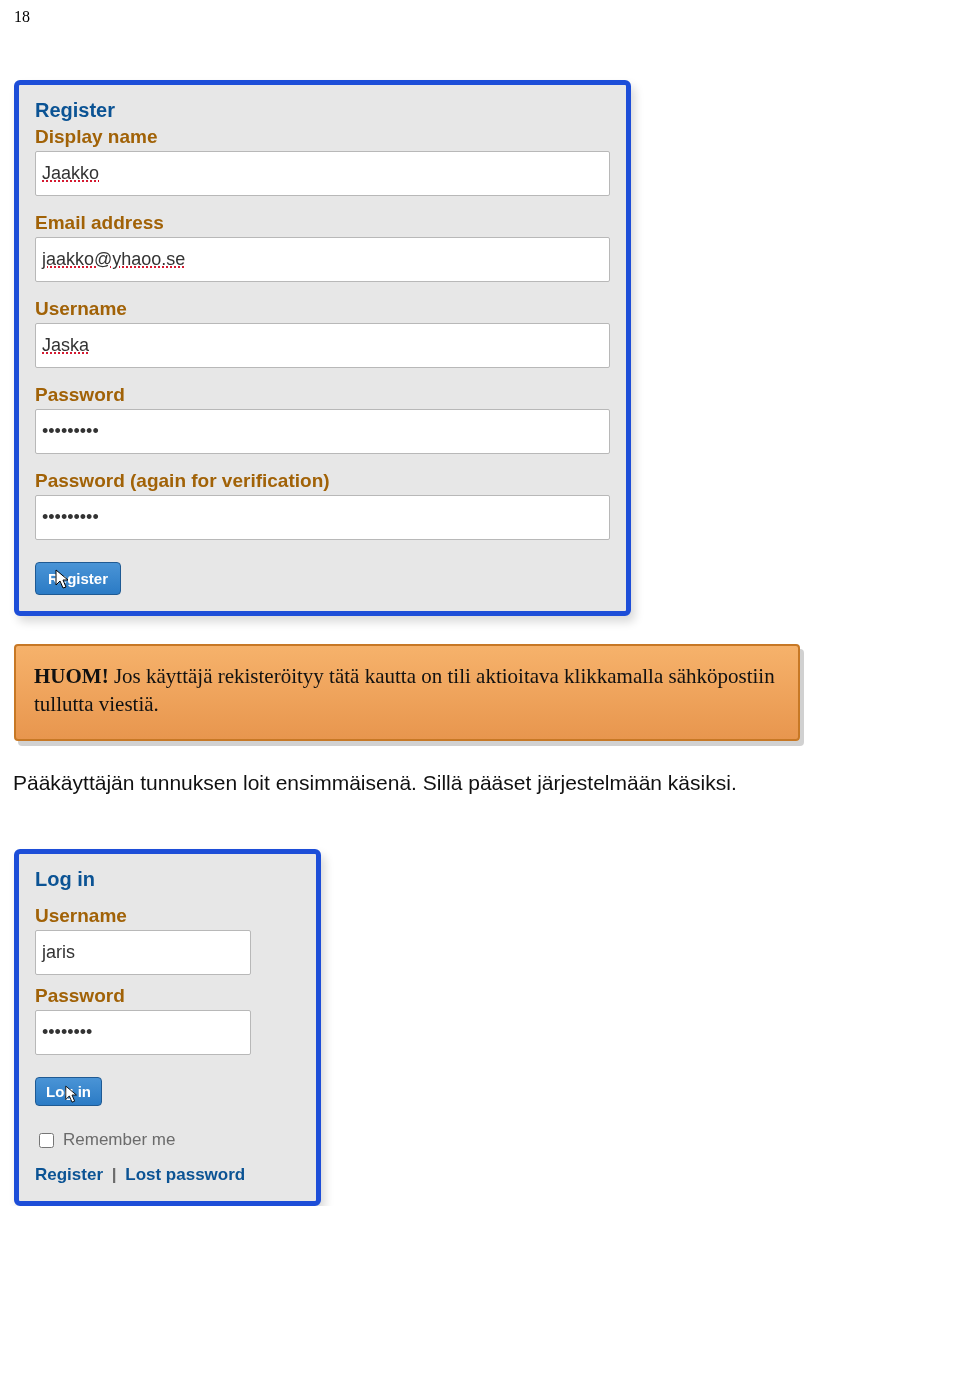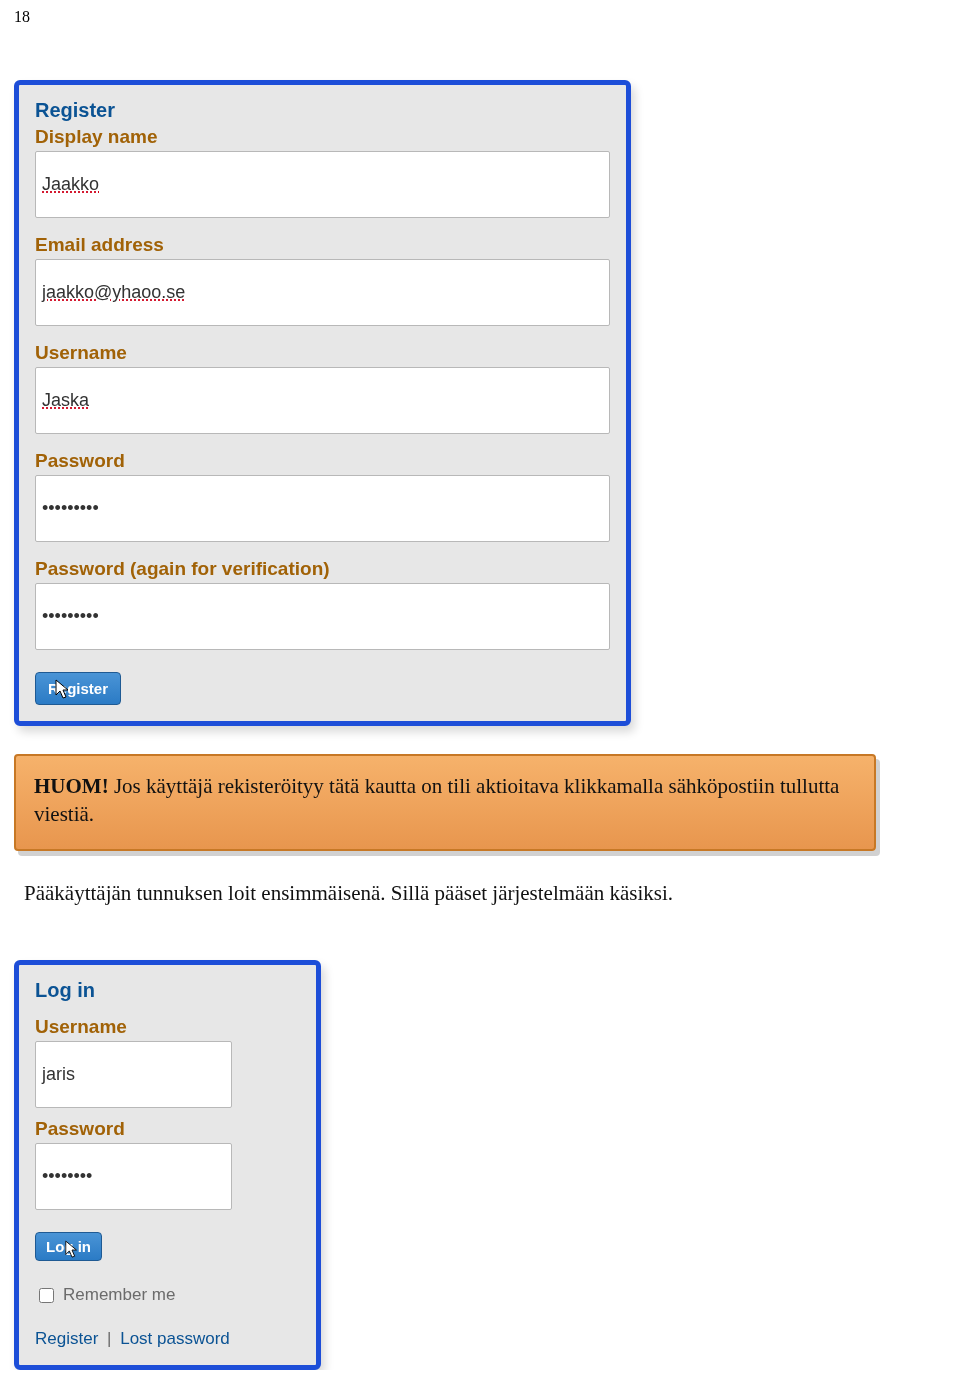--- a/index.html
+++ b/index.html
@@ -36,21 +36,21 @@
     font-weight: bold;
     font-size: 19px;
     margin-top: 4px;
     margin-bottom: 3px;
   }
   .text-input {
     width: 100%;
     box-sizing: border-box;
     font-family: Verdana, Arial, sans-serif;
     font-size: 18px;
-    padding: 22px 6px;
+    padding: 11px 6px;
     border: 1px solid #b8b8b8;
     background: #ffffff;
     color: #333;
     outline: none;
     border-radius: 2px;
   }
   .spellcheck {
     text-decoration-line: underline;
     text-decoration-style: dotted;
     text-decoration-color: #d0021b;
@@ -70,68 +70,69 @@
     position: relative;
   }
   .cursor-overlay {
     position: absolute;
     pointer-events: none;
   }
   .cursor-overlay svg { display: block; }
 
   .note-box {
     margin: 28px 14px 0 14px;
-    width: 862px;
+    width: 786px;
     box-sizing: border-box;
     border: 2px solid #c77825;
     border-radius: 4px;
     background: linear-gradient(#f6b26b, #e8964e);
     padding: 16px 18px 20px 18px;
     box-shadow: 4px 5px 0 rgba(0,0,0,0.18);
     font-family: "Times New Roman", serif;
     font-size: 21px;
     color: #111;
     line-height: 1.35;
   }
   .note-box .lead { font-weight: bold; }
 
   .mid-text {
-    margin: 30px 14px 18px 24px;
-    font-family: Liberation Serif, serif;
+    margin: 30px 14px 18px 13px;
+    font-family: Liberation Sans, sans-serif;
     font-size: 21px;
     color: #111;
   }
 
   .remember-row {
     display: flex;
     align-items: center;
     gap: 6px;
     color: #6b6b6b;
     font-size: 17px;
     margin-top: 24px;
   }
   .remember-row input[type="checkbox"]{
     width: 15px; height: 15px;
     accent-color: #888;
   }
   .links-row {
-    margin-top: 23px;
+    margin-top: 14px;
     font-size: 17px;
     color: #6b6b6b;
+    font-weight: bold;
   }
   .links-row a {
     color: #0b5394;
     text-decoration: none;
   }
   .links-row .sep {
     margin: 0 4px;
     color: #6b6b6b;
   }
   .login-input {
-    width: 197px;
+    width: 216px;
   }
 </style>
 </head>
 <body>
 
 <div class="page-num">18</div>
 
 <div class="panel panel-register">
   <div class="panel-title">Register</div>
 

